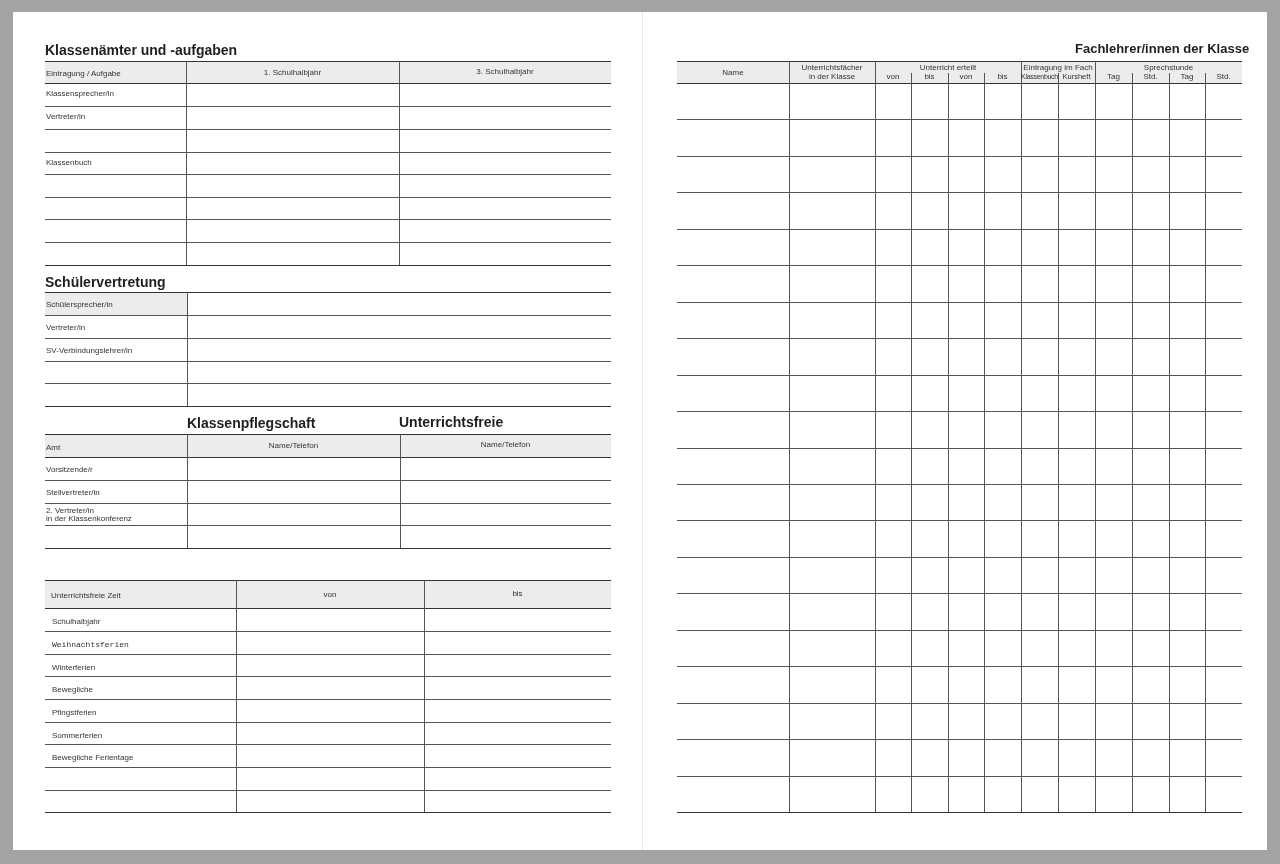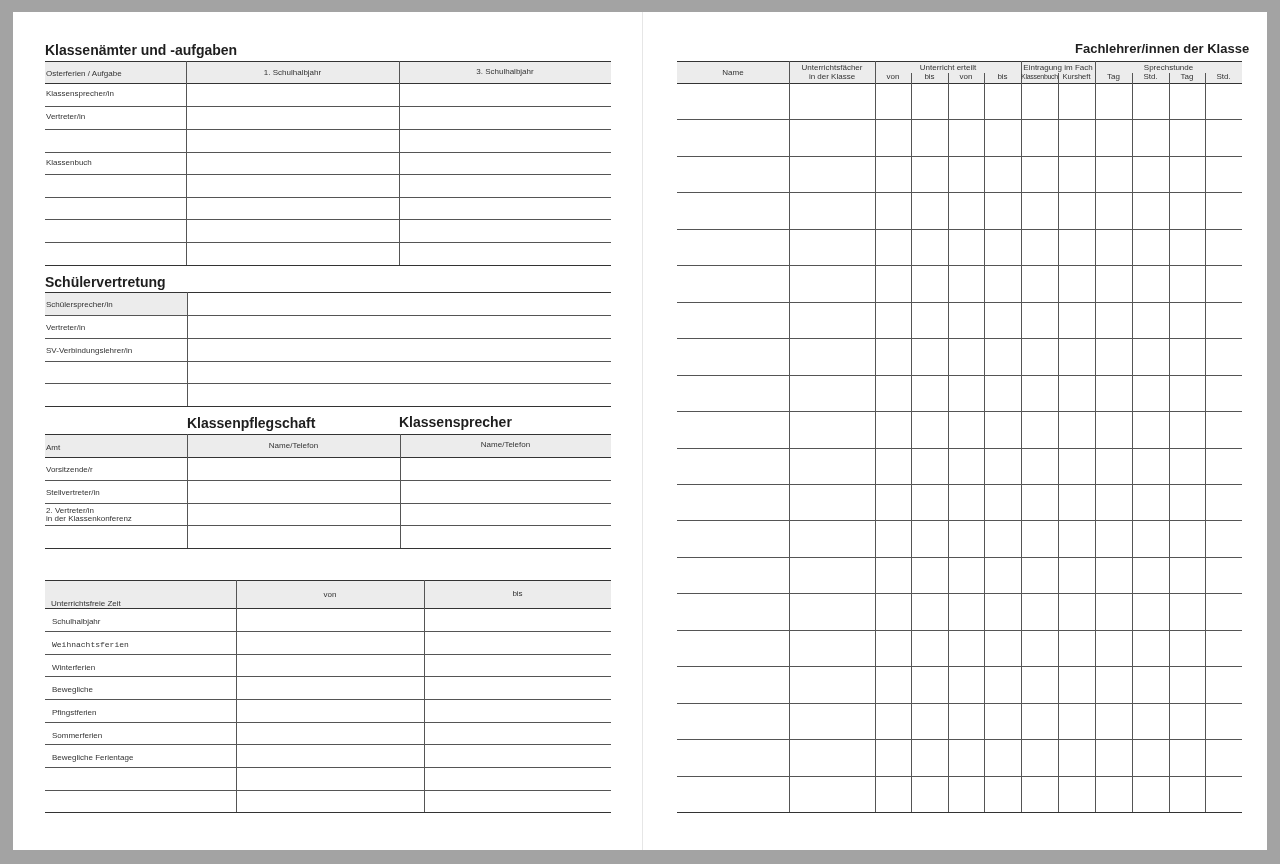--- a/index.html
+++ b/index.html
@@ -30,33 +30,33 @@
 <div class="gutter"></div>
 <div class="page page-right"></div>
 
 <div class="h-title" style="left:45px; top:42px;">Klassenämter und -aufgaben</div>
 <div class="tbl" id="t1"></div>
 
 <div class="h-title" style="left:45px; top:274px;">Schülervertretung</div>
 <div class="tbl" id="t2"></div>
 
 <div class="h-title" style="left:187px; top:415px;">Klassenpflegschaft</div>
-<div class="h-title" style="left:399px; top:414px;">Klassensprecher</div>
+<div class="h-title" style="left:399px; top:414px;">Unterrichtsfreie</div>
 <div class="tbl" id="t3"></div>
 
 <div class="h-title" style="left:46px; top:588px;">Ferientage</div>
 <div class="tbl" id="t4"></div>
 
 <div class="h-title" style="left:1075px; top:41px; font-size:13px;">Fachlehrer/innen der Klasse</div>
 <div class="tbl" id="t5"></div>
 
 <div class="shade" style="left: 45px; top: 61px; width: 566px; height: 22px;"></div>
 <div class="hline bold" style="left: 45px; top: 61px; width: 566px;"></div>
 <div class="hline bold" style="left: 45px; top: 83px; width: 566px;"></div>
-<div class="hdr" style="left: 46px; top: 69px; width: 140px; text-align: left;">Osterferien / Aufgabe</div>
+<div class="hdr" style="left: 46px; top: 69px; width: 140px; text-align: left;">Eintragung / Aufgabe</div>
 <div class="hdr" style="left: 186px; top: 68px; width: 213px;">1. Schulhalbjahr</div>
 <div class="hdr" style="left: 399px; top: 67px; width: 212px;">3. Schulhalbjahr</div>
 <div class="hline" style="left: 45px; top: 106px; width: 566px;"></div>
 <div class="lbl" style="left: 46px; top: 89px;">Klassensprecher/in</div>
 <div class="cell" style="left: 186px; top: 83px; width: 213px; height: 23px;"></div>
 <div class="cell" style="left: 399px; top: 83px; width: 212px; height: 23px;"></div>
 <div class="hline" style="left: 45px; top: 129px; width: 566px;"></div>
 <div class="lbl" style="left: 46px; top: 112px;">Vertreter/in</div>
 <div class="cell" style="left: 186px; top: 106px; width: 213px; height: 23px;"></div>
 <div class="cell" style="left: 399px; top: 106px; width: 212px; height: 23px;"></div>
@@ -125,21 +125,21 @@
 <div class="cell" style="left: 400px; top: 503px; width: 211px; height: 22px;"></div>
 <div class="hline bold" style="left: 45px; top: 548px; width: 566px;"></div>
 <div class="lbl" style="left: 46px; top: 533px;"></div>
 <div class="cell" style="left: 187px; top: 525px; width: 213px; height: 23px;"></div>
 <div class="cell" style="left: 400px; top: 525px; width: 211px; height: 23px;"></div>
 <div class="vline" style="left: 187px; top: 434px; height: 114px;"></div>
 <div class="vline" style="left: 400px; top: 434px; height: 114px;"></div>
 <div class="shade" style="left: 45px; top: 580px; width: 566px; height: 28px;"></div>
 <div class="hline bold" style="left: 45px; top: 580px; width: 566px;"></div>
 <div class="hline bold" style="left: 45px; top: 608px; width: 566px;"></div>
-<div class="hdr" style="left: 51px; top: 591px; width: 185px; text-align: left; margin-top: 8px;">Unterrichtsfreie Zeit</div>
+<div class="hdr" style="left: 51px; top: 591px; width: 185px; text-align: left;">Unterrichtsfreie Zeit</div>
 <div class="hdr" style="left: 236px; top: 590px; width: 188px;">von</div>
 <div class="hdr" style="left: 424px; top: 589px; width: 187px;">bis</div>
 <div class="hline" style="left: 45px; top: 631px; width: 566px;"></div>
 <div class="lbl" style="left: 52px; top: 617px;">Schulhalbjahr</div>
 <div class="cell" style="left: 236px; top: 608px; width: 188px; height: 23px;"></div>
 <div class="cell" style="left: 424px; top: 608px; width: 187px; height: 23px;"></div>
 <div class="hline" style="left: 45px; top: 654px; width: 566px;"></div>
 <div class="lbl" style="left: 52px; top: 640px; font-family: Liberation Mono, monospace;">Weihnachtsferien</div>
 <div class="cell" style="left: 236px; top: 631px; width: 188px; height: 23px;"></div>
 <div class="cell" style="left: 424px; top: 631px; width: 187px; height: 23px;"></div>

